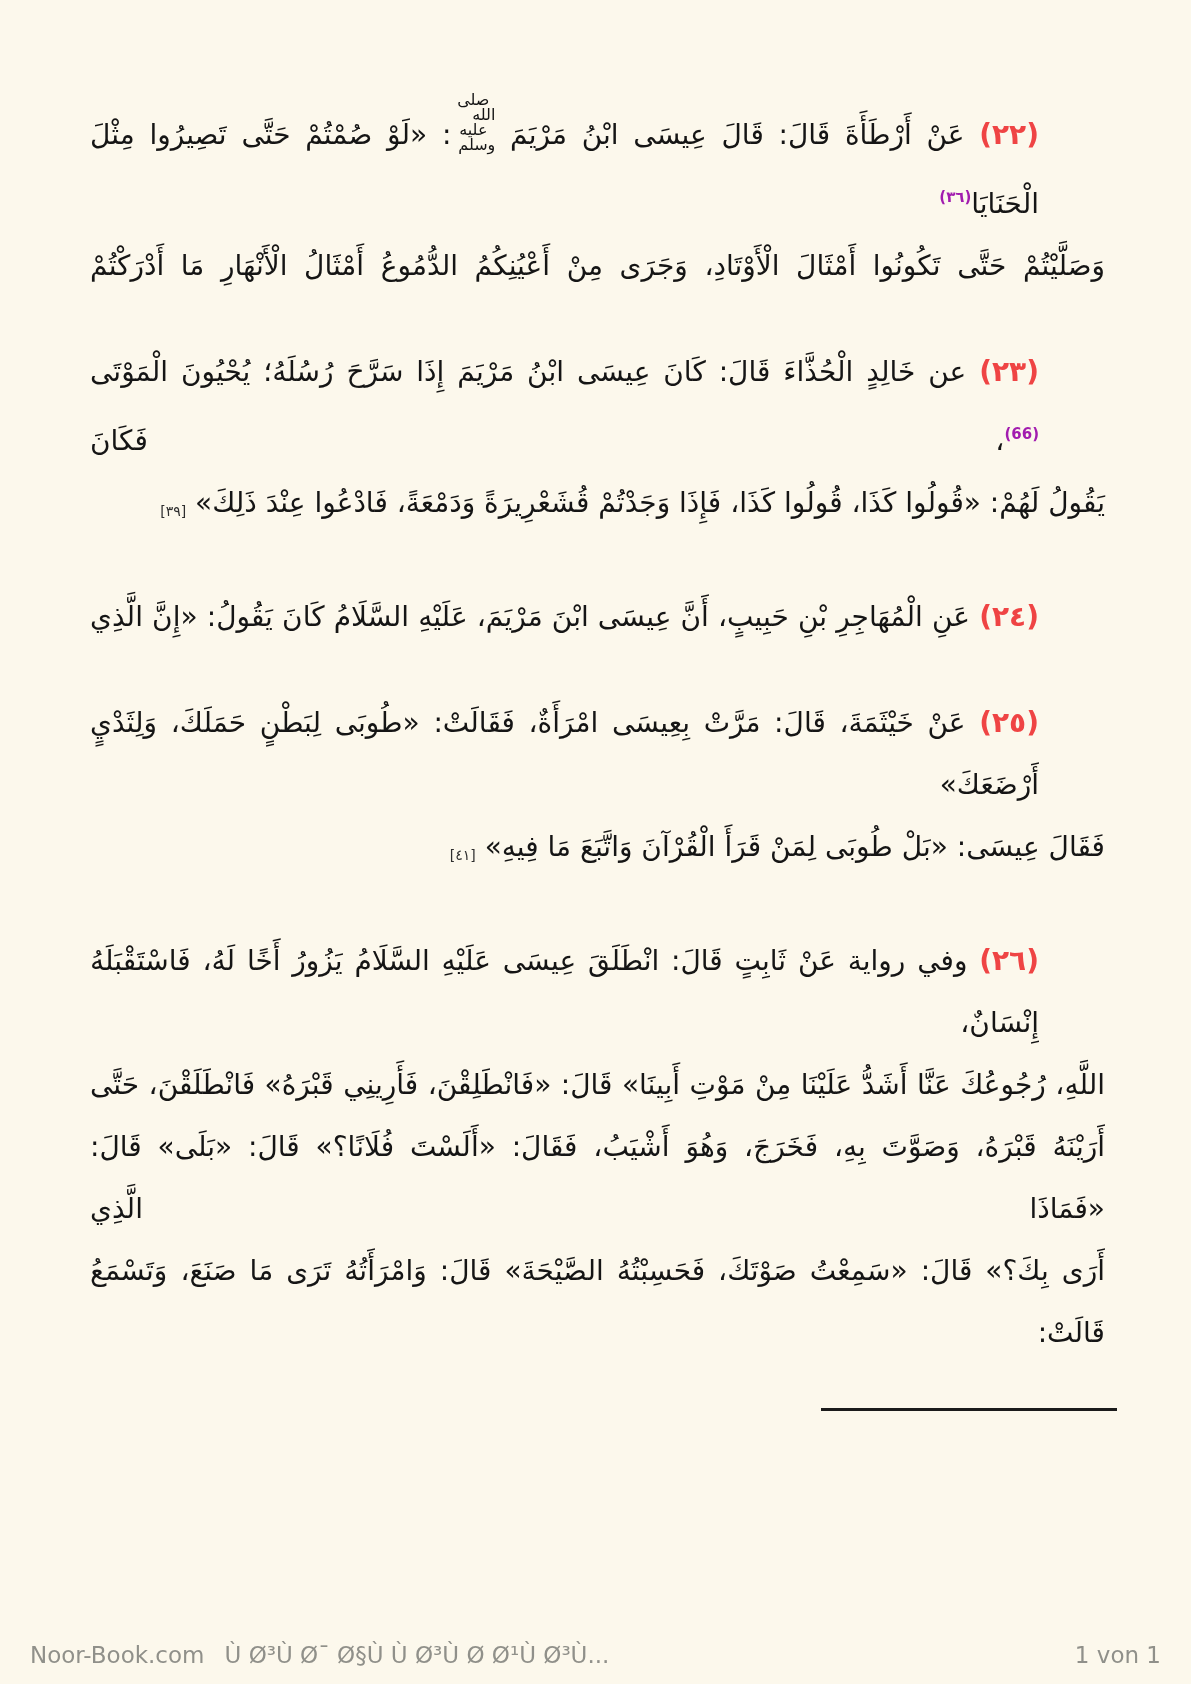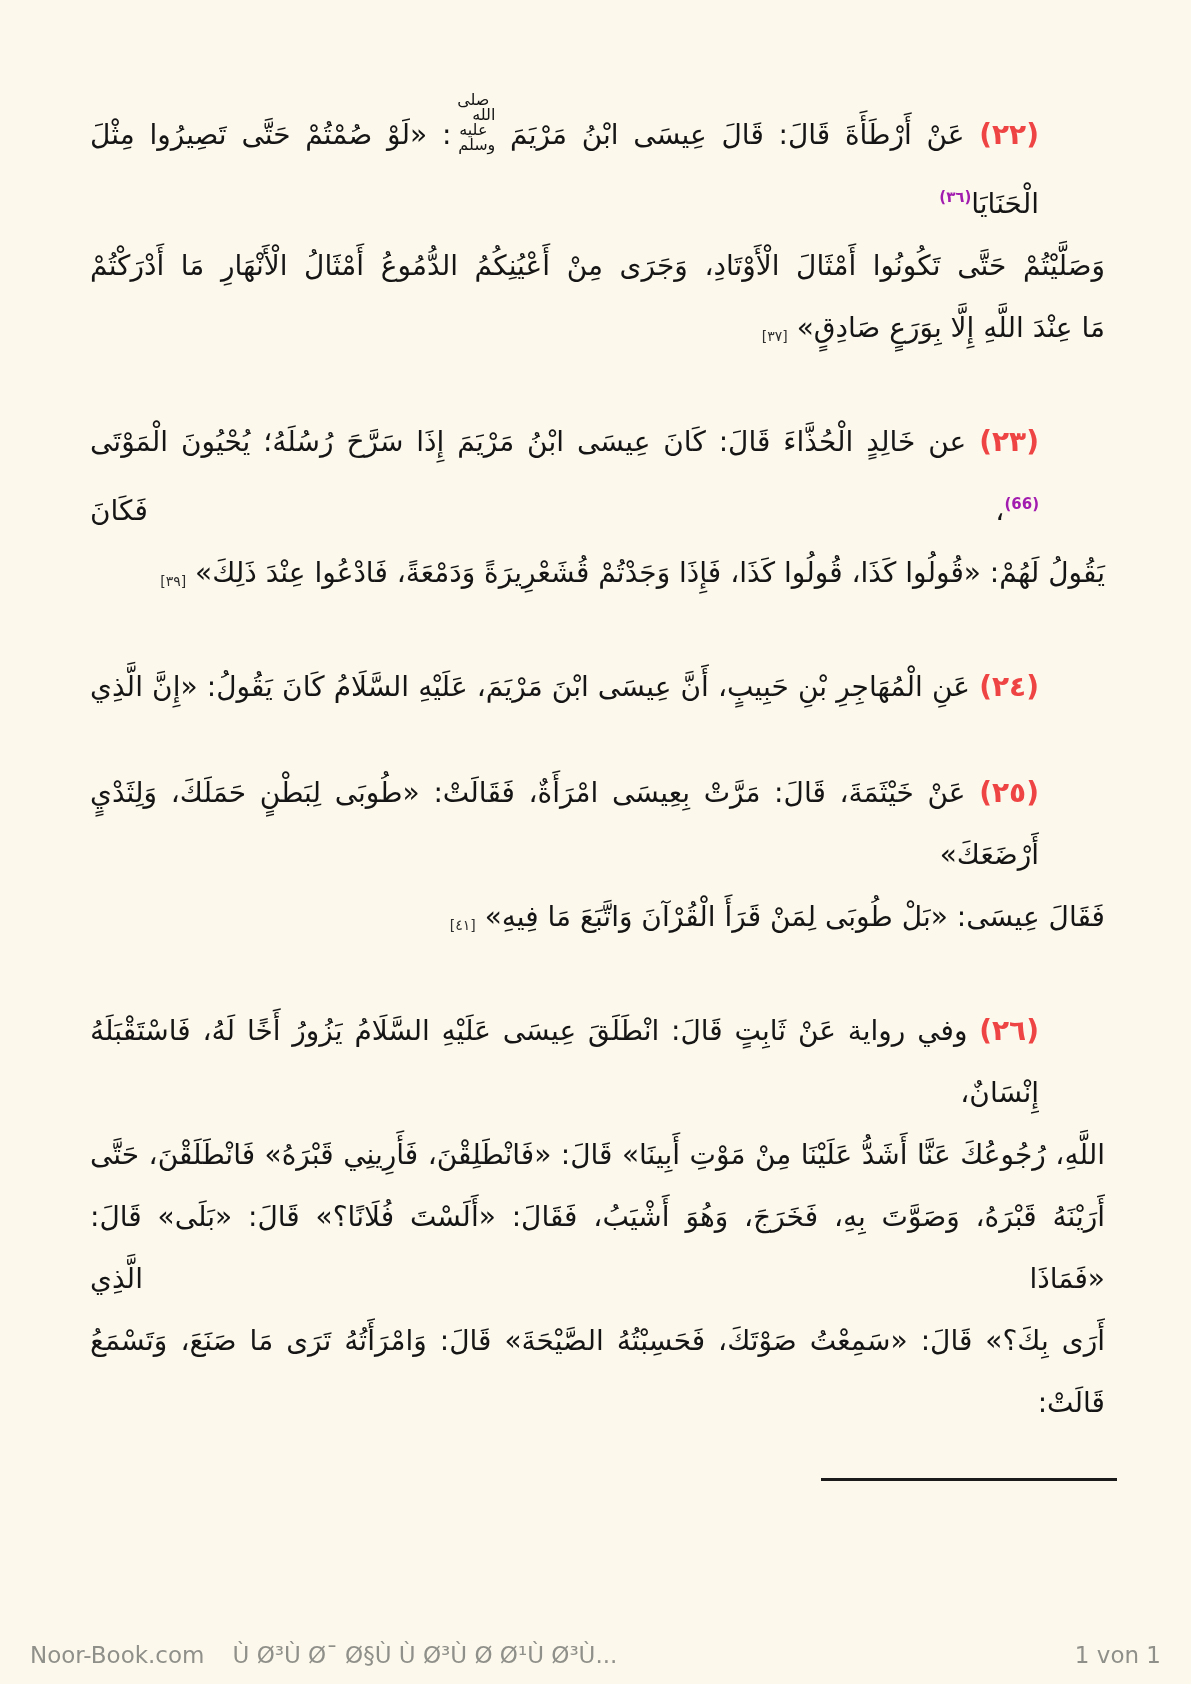--- a/index.html
+++ b/index.html
@@ -30,32 +30,31 @@
     height:0;border:none;border-top:3px solid #1b1b1b;
     width:296px;margin:14px 74px 30px auto;
   }
   
   #viewer-footer{
     position:absolute;left:30px;right:30px;bottom:16px;
     display:flex;justify-content:space-between;align-items:baseline;
     direction:ltr;font-size:23px;color:#90908a;
     font-family:"DejaVu Sans",sans-serif;
   }
-  #footer-left{display:flex;gap:28px;align-items:baseline;}
+  #footer-left{display:flex;gap:20px;align-items:baseline;}
 </style>
 </head>
 <body>
 
 <div id="page">
 
   <div id="body-text">
       <div class="para">
         <div class="line jline findent"><span class="pnum">(٢٢)</span><span class="t"> عَنْ أَرْطَأَةَ قَالَ: قَالَ عِيسَى ابْنُ مَرْيَمَ </span><span class="saw">صلى الله<br>عليه وسلم</span><span class="t">: «لَوْ صُمْتُمْ حَتَّى تَصِيرُوا مِثْلَ الْحَنَايَا</span><span class="rsup">(٣٦)</span></div>
         <div class="line jline"><span class="t">وَصَلَّيْتُمْ حَتَّى تَكُونُوا أَمْثَالَ الْأَوْتَادِ، وَجَرَى مِنْ أَعْيُنِكُمُ الدُّمُوعُ أَمْثَالُ الْأَنْهَارِ مَا أَدْرَكْتُمْ</span></div>
-        <div class="line"><span class="t">مَا عِنْدَ اللَّهِ إِلَّا بِوَرَعٍ صَادِقٍ» </span><span class="bref">[٣٧]</span></div>
       </div>
       <div class="para">
         <div class="line jline findent"><span class="pnum">(٢٣)</span><span class="t"> عن خَالِدٍ الْحُذَّاءَ قَالَ: كَانَ عِيسَى ابْنُ مَرْيَمَ إِذَا سَرَّحَ رُسُلَهُ؛ يُحْيُونَ الْمَوْتَى </span><span class="rsup">(66)</span><span class="t">، فَكَانَ</span></div>
         <div class="line"><span class="t">يَقُولُ لَهُمْ: «قُولُوا كَذَا، قُولُوا كَذَا، فَإِذَا وَجَدْتُمْ قُشَعْرِيرَةً وَدَمْعَةً، فَادْعُوا عِنْدَ ذَلِكَ» </span><span class="bref">[٣٩]</span></div>
       </div>
       <div class="para">
         <div class="line jline findent"><span class="pnum">(٢٤)</span><span class="t"> عَنِ الْمُهَاجِرِ بْنِ حَبِيبٍ، أَنَّ عِيسَى ابْنَ مَرْيَمَ، عَلَيْهِ السَّلَامُ كَانَ يَقُولُ: «إِنَّ الَّذِي</span></div>
       </div>
       <div class="para">
         <div class="line jline findent"><span class="pnum">(٢٥)</span><span class="t"> عَنْ خَيْثَمَةَ، قَالَ: مَرَّتْ بِعِيسَى امْرَأَةٌ، فَقَالَتْ: «طُوبَى لِبَطْنٍ حَمَلَكَ، وَلِثَدْيٍ أَرْضَعَكَ»</span></div>

